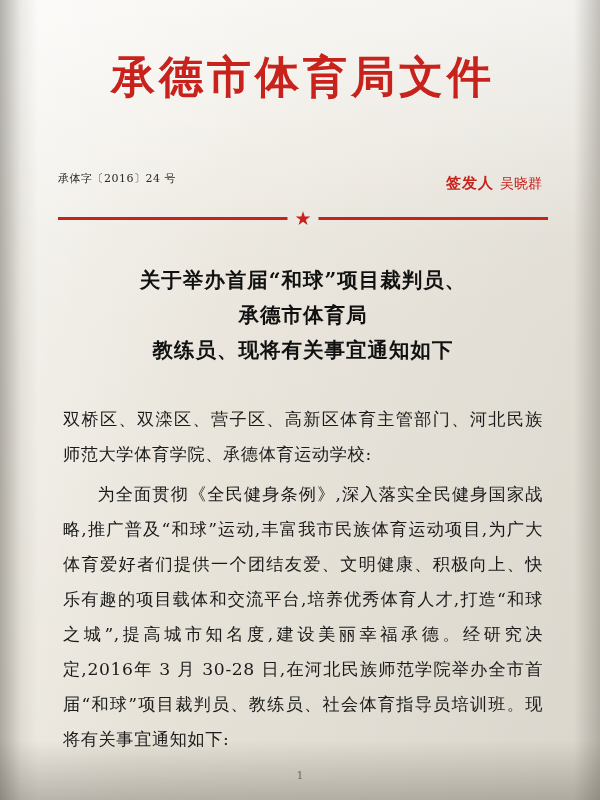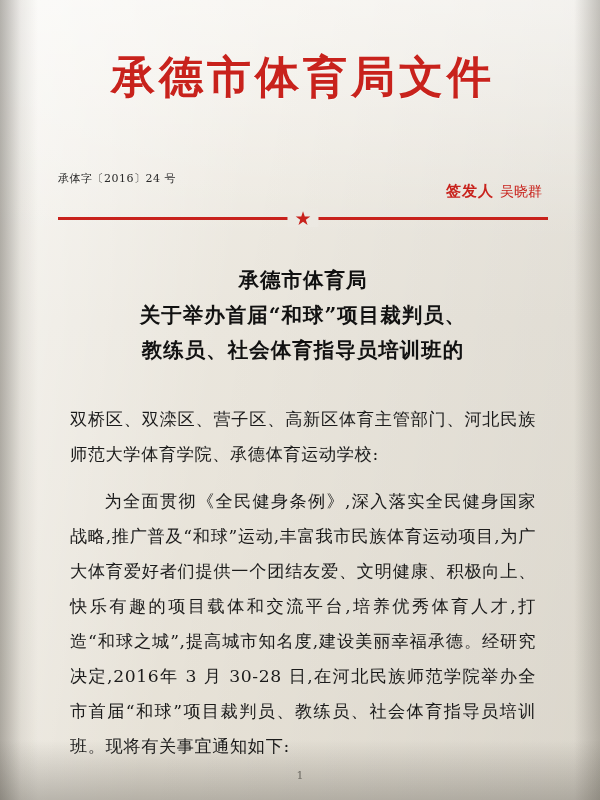--- a/index.html
+++ b/index.html
@@ -81,21 +81,21 @@
     position: absolute;
     left: 0;
     top: 2px;
     font-size: 11px;
     color: #2a2a2a;
     letter-spacing: 0.5px;
   }
   .signer {
     position: absolute;
     right: 6px;
-    top: 12px;
+    top: 4px;
     white-space: nowrap;
   }
   .signer-label {
     color: #c8221c;
     font-weight: bold;
     font-size: 15px;
     letter-spacing: 1px;
   }
   .signer-name {
     color: #c8221c;
@@ -145,21 +145,21 @@
   
   .body-block {
     margin-top: 34px;
     font-size: 17.2px;
     line-height: 35px;
     color: #1b1b1b;
     letter-spacing: 0.6px;
     text-align: justify;
   }
   .body-block p {
-    margin: 12px;
+    margin: 5px;
   }
   .body-block p.indent {
     text-indent: 2em;
   }
 
   
   .page-number {
     position: absolute;
     bottom: 18px;
     left: 0;
@@ -188,23 +188,23 @@
         <span class="signer-label">签发人</span><span class="signer-name">吴晓群</span>
       </div>
     </div>
 
     <div class="red-rule">
       <div class="line"></div>
       <div class="star">★</div>
     </div>
 
     <div class="title-block">
+      <span class="tline">关于举办首届“和球”项目裁判员、</span>
       <span class="tline">承德市体育局</span>
-      <span class="tline">关于举办首届“和球”项目裁判员、</span>
-      <span class="tline">教练员、社会体育指导员培训班的</span>
+      <span class="tline">教练员、现将有关事宜通知如下</span>
     </div>
 
     <div class="body-block">
       <p>双桥区、双滦区、营子区、高新区体育主管部门、河北民族师范大学体育学院、承德体育运动学校:</p>
       <p class="indent">为全面贯彻《全民健身条例》,深入落实全民健身国家战略,推广普及“和球”运动,丰富我市民族体育运动项目,为广大体育爱好者们提供一个团结友爱、文明健康、积极向上、快乐有趣的项目载体和交流平台,培养优秀体育人才,打造“和球之城”,提高城市知名度,建设美丽幸福承德。经研究决定,2016年 3 月 30-28 日,在河北民族师范学院举办全市首届“和球”项目裁判员、教练员、社会体育指导员培训班。现将有关事宜通知如下:</p>
     </div>
 
   </div>
 
   <div class="page-number">1</div>

